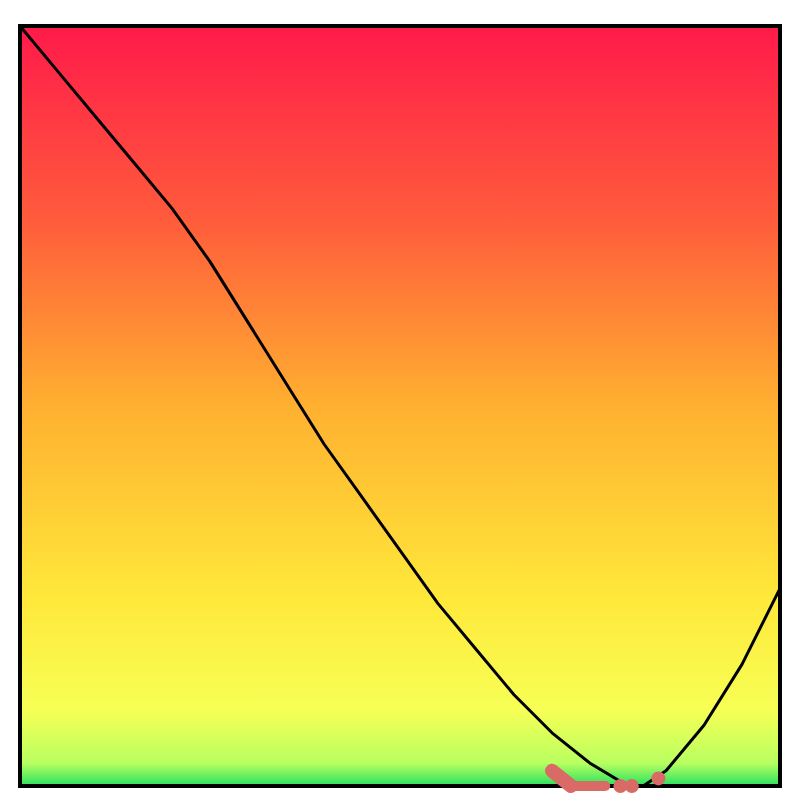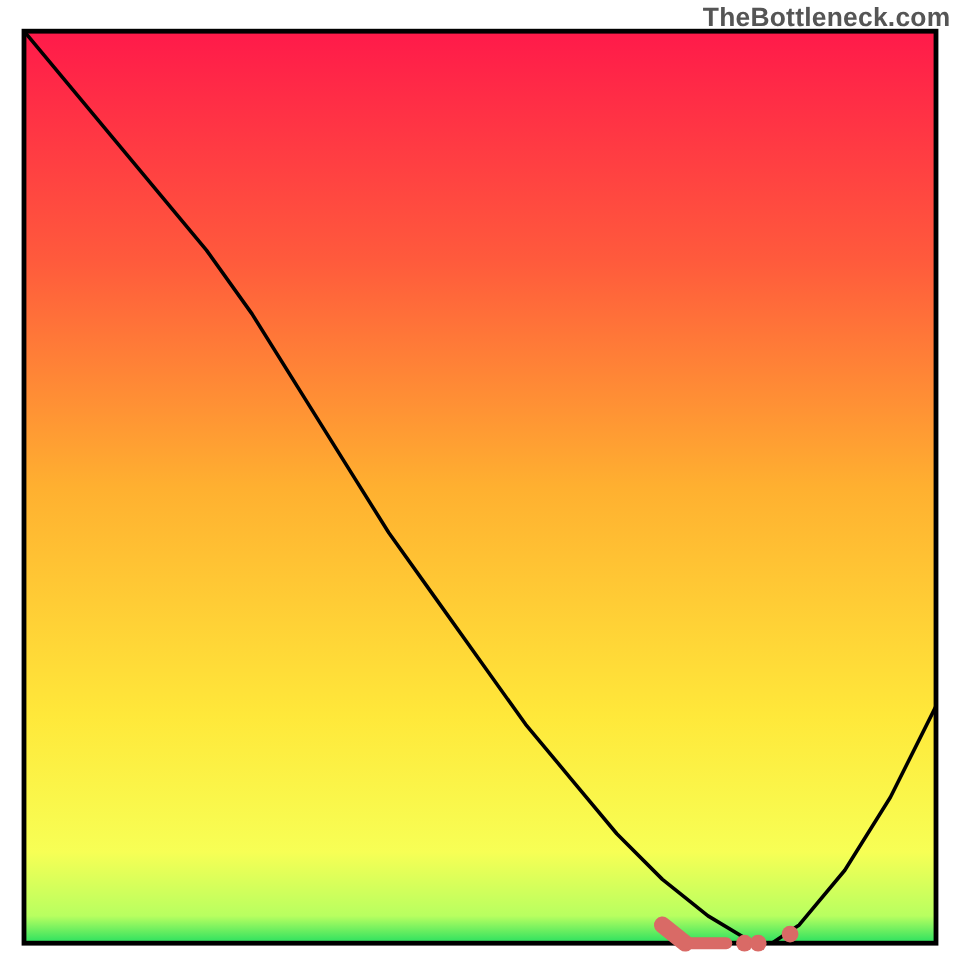--- a/index.html
+++ b/index.html
@@ -29,21 +29,20 @@
   svg {
     position: absolute;
     top: 0;
     left: 0;
   }
 </style>
 </head>
 <body>
 
 <div class="stage">
-  <div class="watermark">TheBottleneck.com</div>
   <svg id="plot" width="800" height="800">
       <defs>
         <linearGradient id="bg-grad" x1="0" y1="0" x2="0" y2="1">
           <stop offset="0%" stop-color="#ff1a4a"></stop>
           <stop offset="25%" stop-color="#ff5a3c"></stop>
           <stop offset="50%" stop-color="#ffb030"></stop>
           <stop offset="75%" stop-color="#ffe83a"></stop>
           <stop offset="90%" stop-color="#f7ff55"></stop>
           <stop offset="97%" stop-color="#b8ff60"></stop>
           <stop offset="100%" stop-color="#28e060"></stop>

